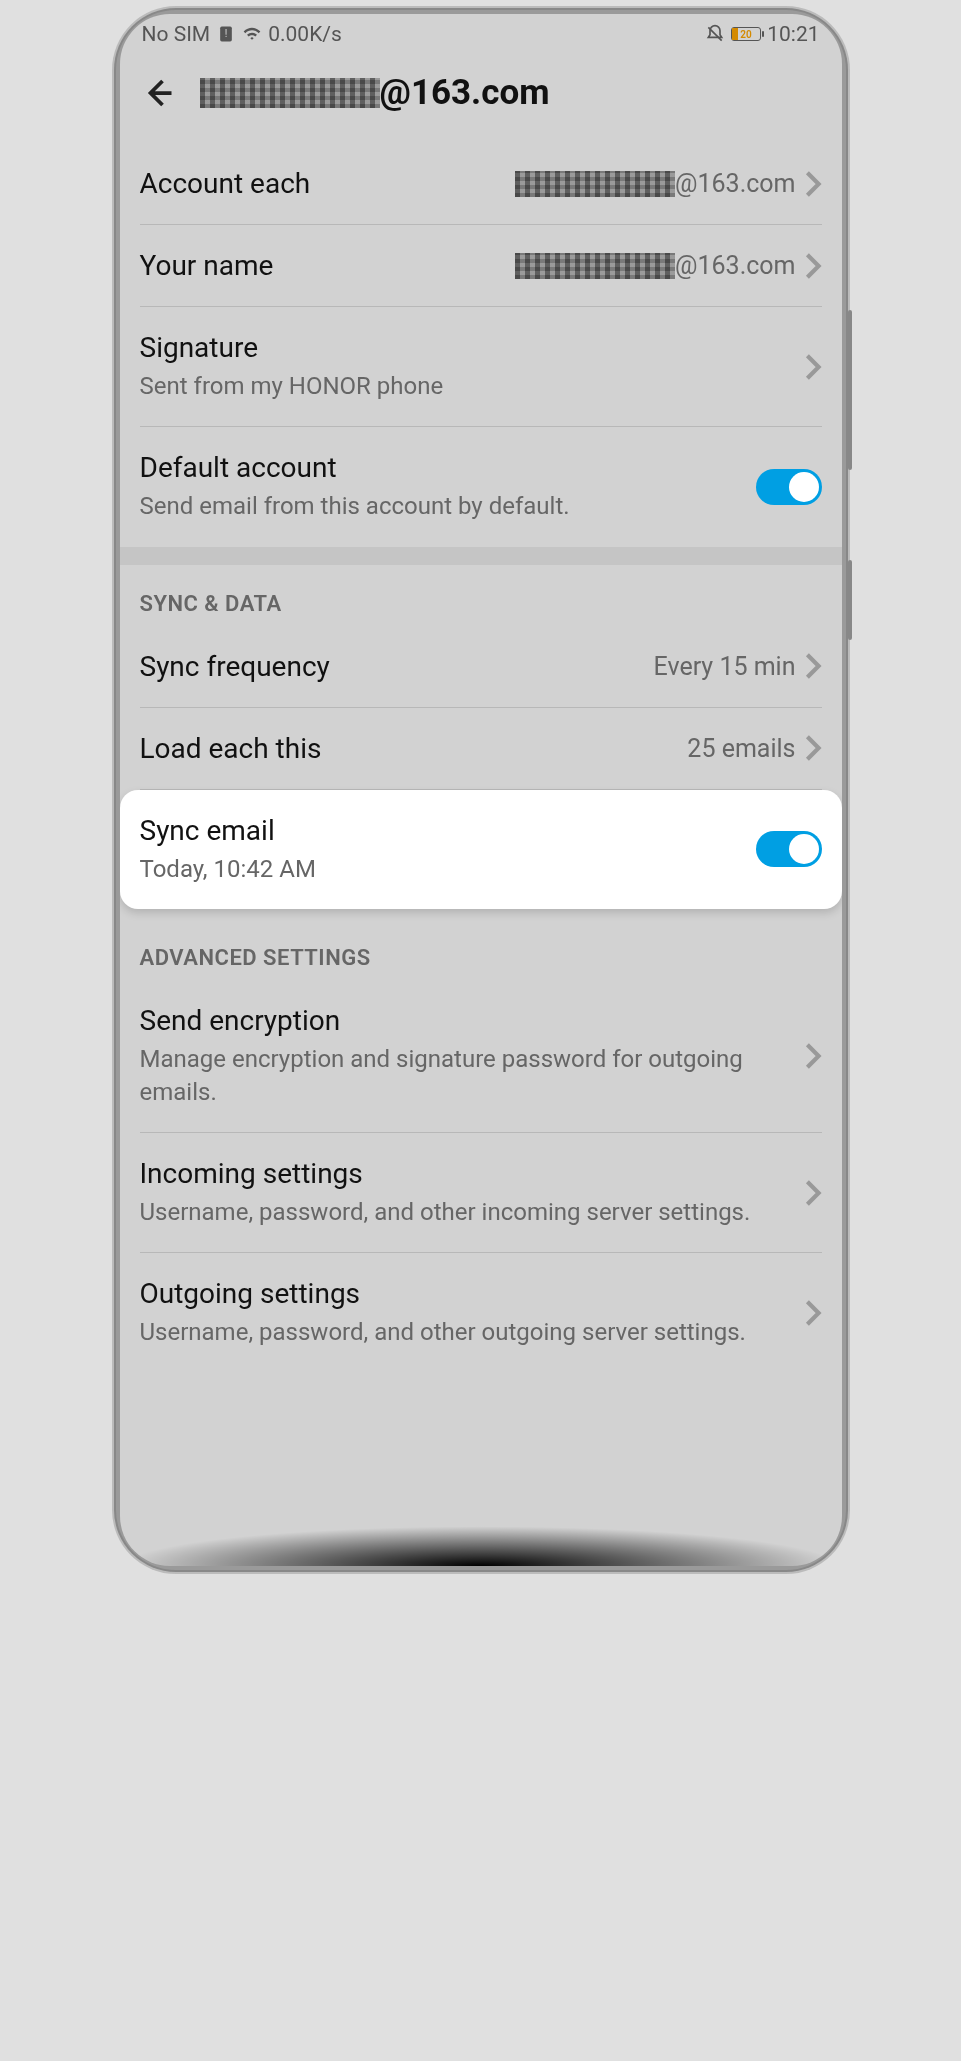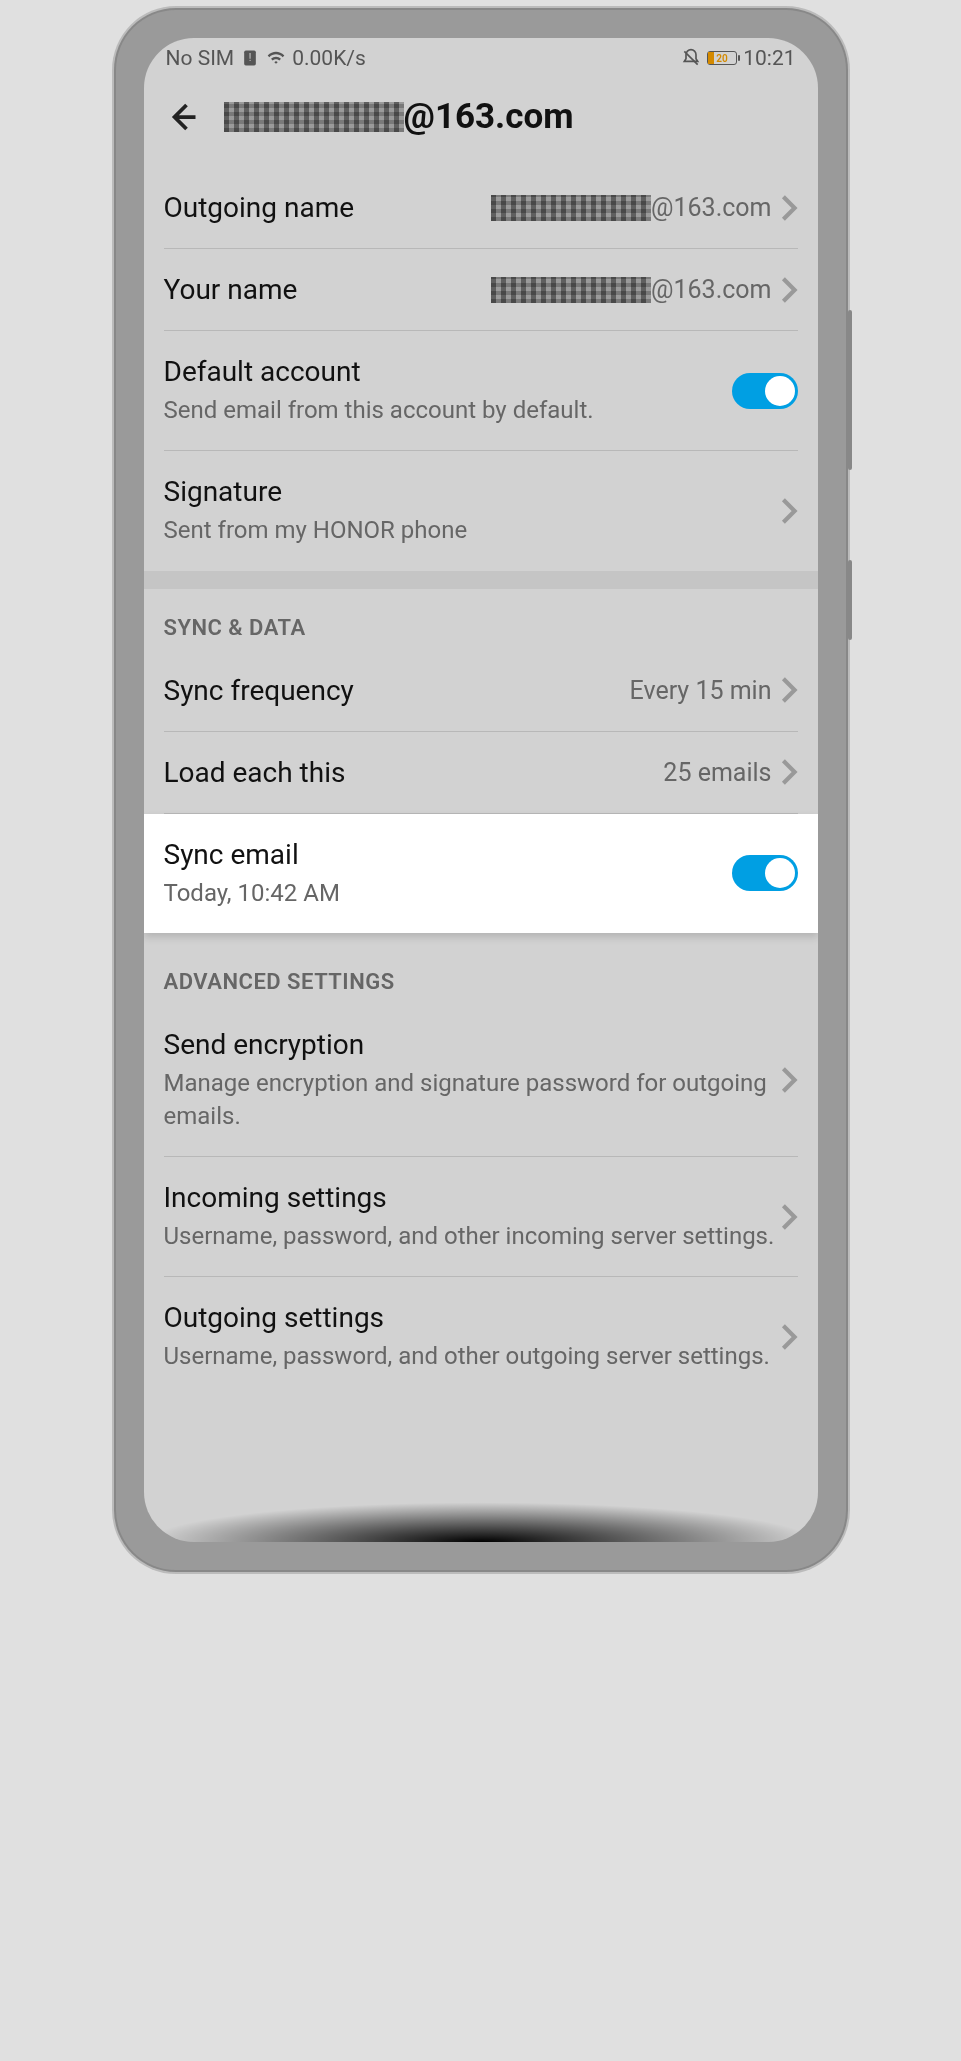--- a/index.html
+++ b/index.html
@@ -1,17 +1,17 @@
 <!DOCTYPE html>
 <html><head>
   <meta charset="utf-8">
   <style>
     * { margin:0; padding:0; box-sizing:border-box; font-family:-apple-system,"Segoe UI",Roboto,Arial,sans-serif; }
     body { background:#e0e0e0; display:flex; justify-content:center; padding:10px; }
-    .frame { position:relative; width:730px; height:1560px; background:#9a9a9a; border-radius:60px; padding:28px; box-shadow:0 0 0 2px #888,0 0 0 4px #bbb; }
+    .frame { position:relative; width:730px; height:1560px; background:#9a9a9a; border-radius:60px; padding:4px; box-shadow:0 0 0 2px #888,0 0 0 4px #bbb; }
     .screen { position:relative; width:100%; height:100%; background:#d2d2d2; border-radius:50px; overflow:hidden; }
     .buttons-right { position:absolute; right:-6px; top:300px; width:4px; height:160px; background:#888; border-radius:2px; }
     .buttons-right2 { position:absolute; right:-6px; top:550px; width:4px; height:80px; background:#888; border-radius:2px; }
     .status-bar { height:40px; display:flex; justify-content:space-between; align-items:center; padding:0 22px; font-size:21px; color:#555; }
     .status-left, .status-right { display:flex; align-items:center; gap:6px; }
     .wifi-icon,.sim-icon,.bell-icon { width:20px; height:20px; fill:#555; }
     .batt { display:inline-flex; align-items:center; border:1.5px solid #555; border-radius:3px; height:14px; width:30px; position:relative; }
     .batt::after { content:''; position:absolute; right:-4px; top:3px; width:2px; height:6px; background:#555; border-radius:1px; }
     .batt-fill { height:100%; width:20%; background:#d48a00; font-size:10px; color:#d48a00; display:flex; align-items:center; justify-content:center; }
     .batt-num { font-size:10px; position:absolute; left:8px; color:#d48a00; font-weight:600; }
@@ -28,21 +28,21 @@
     .section .row:last-child { border-bottom:none; }
     .row-left { flex:1; }
     .row-label { font-size:28px; color:#111; }
     .row-sub { font-size:24px; color:#666; margin-top:6px; line-height:1.35; }
     .row-value { font-size:25px; color:#666; margin-right:8px; display:flex; align-items:center; }
     .chev { width:18px; height:28px; stroke:#999; stroke-width:3; fill:none; flex-shrink:0; }
     .toggle { width:66px; height:36px; background:#009fe3; border-radius:20px; position:relative; flex-shrink:0; }
     .toggle::after { content:''; width:30px; height:30px; background:#fff; border-radius:50%; position:absolute; right:3px; top:3px; }
     .divider { height:18px; background:#c5c5c5; }
     .section-title { font-size:22px; font-weight:600; color:#666; letter-spacing:0.5px; padding:26px 20px 10px; }
-    .highlight { background:#fff; margin:0 -20px; padding:0 20px; box-shadow:0 4px 8px rgba(0,0,0,0.15); }
+    .highlight { background:#fff; margin:0 -20px; padding:0 20px; box-shadow:0 4px 8px rgba(0,0,0,0.15);border-radius:18px; }
     .highlight .row { border-bottom:none; }
     .bottom-curve { position:absolute; bottom:0; left:0; right:0; height:40px; background:radial-gradient(ellipse at 50% 100%,#000 0%,transparent 70%); pointer-events:none; }
   </style>
 </head>
 <body>
 
 <div class="frame">
   <div class="buttons-right"></div>
     <div class="buttons-right2"></div>
   <div class="screen">
@@ -78,21 +78,21 @@
         </svg>
       <div class="title">
         <span class="pixelated"></span>
           <span>@163.com</span>
       </div>
     </div>
 
     <div class="section">
       <div class="row">
         <div class="row-left">
-            <div class="row-label">Outgoing name</div>
+            <div class="row-label">Account each</div>
           </div>
         <div class="row-value">
             <span class="pixelated small"></span>
             <span>@163.com</span>
           </div>
         <svg class="chev" viewBox="0 0 12 20">
             <path d="M2 2l8 8-8 8"></path>
           </svg>
       </div>
       <div class="row">
@@ -102,33 +102,33 @@
         <div class="row-value">
             <span class="pixelated small"></span>
             <span>@163.com</span>
           </div>
         <svg class="chev" viewBox="0 0 12 20">
             <path d="M2 2l8 8-8 8"></path>
           </svg>
       </div>
       <div class="row">
         <div class="row-left">
-          <div class="row-label">Default account</div>
-          <div class="row-sub">Send email from this account by default.</div>
-        </div>
-        <div class="toggle"></div>
-      </div>
-      <div class="row">
-        <div class="row-left">
           <div class="row-label">Signature</div>
           <div class="row-sub">Sent from my HONOR phone</div>
         </div>
         <svg class="chev" viewBox="0 0 12 20">
             <path d="M2 2l8 8-8 8"></path>
           </svg>
+      </div>
+      <div class="row">
+        <div class="row-left">
+          <div class="row-label">Default account</div>
+          <div class="row-sub">Send email from this account by default.</div>
+        </div>
+        <div class="toggle"></div>
       </div>
     </div>
 
     <div class="divider"></div>
 
     <div class="section-title">SYNC &amp; DATA</div>
     <div class="section">
       <div class="row">
         <div class="row-left">
             <div class="row-label">Sync frequency</div>

